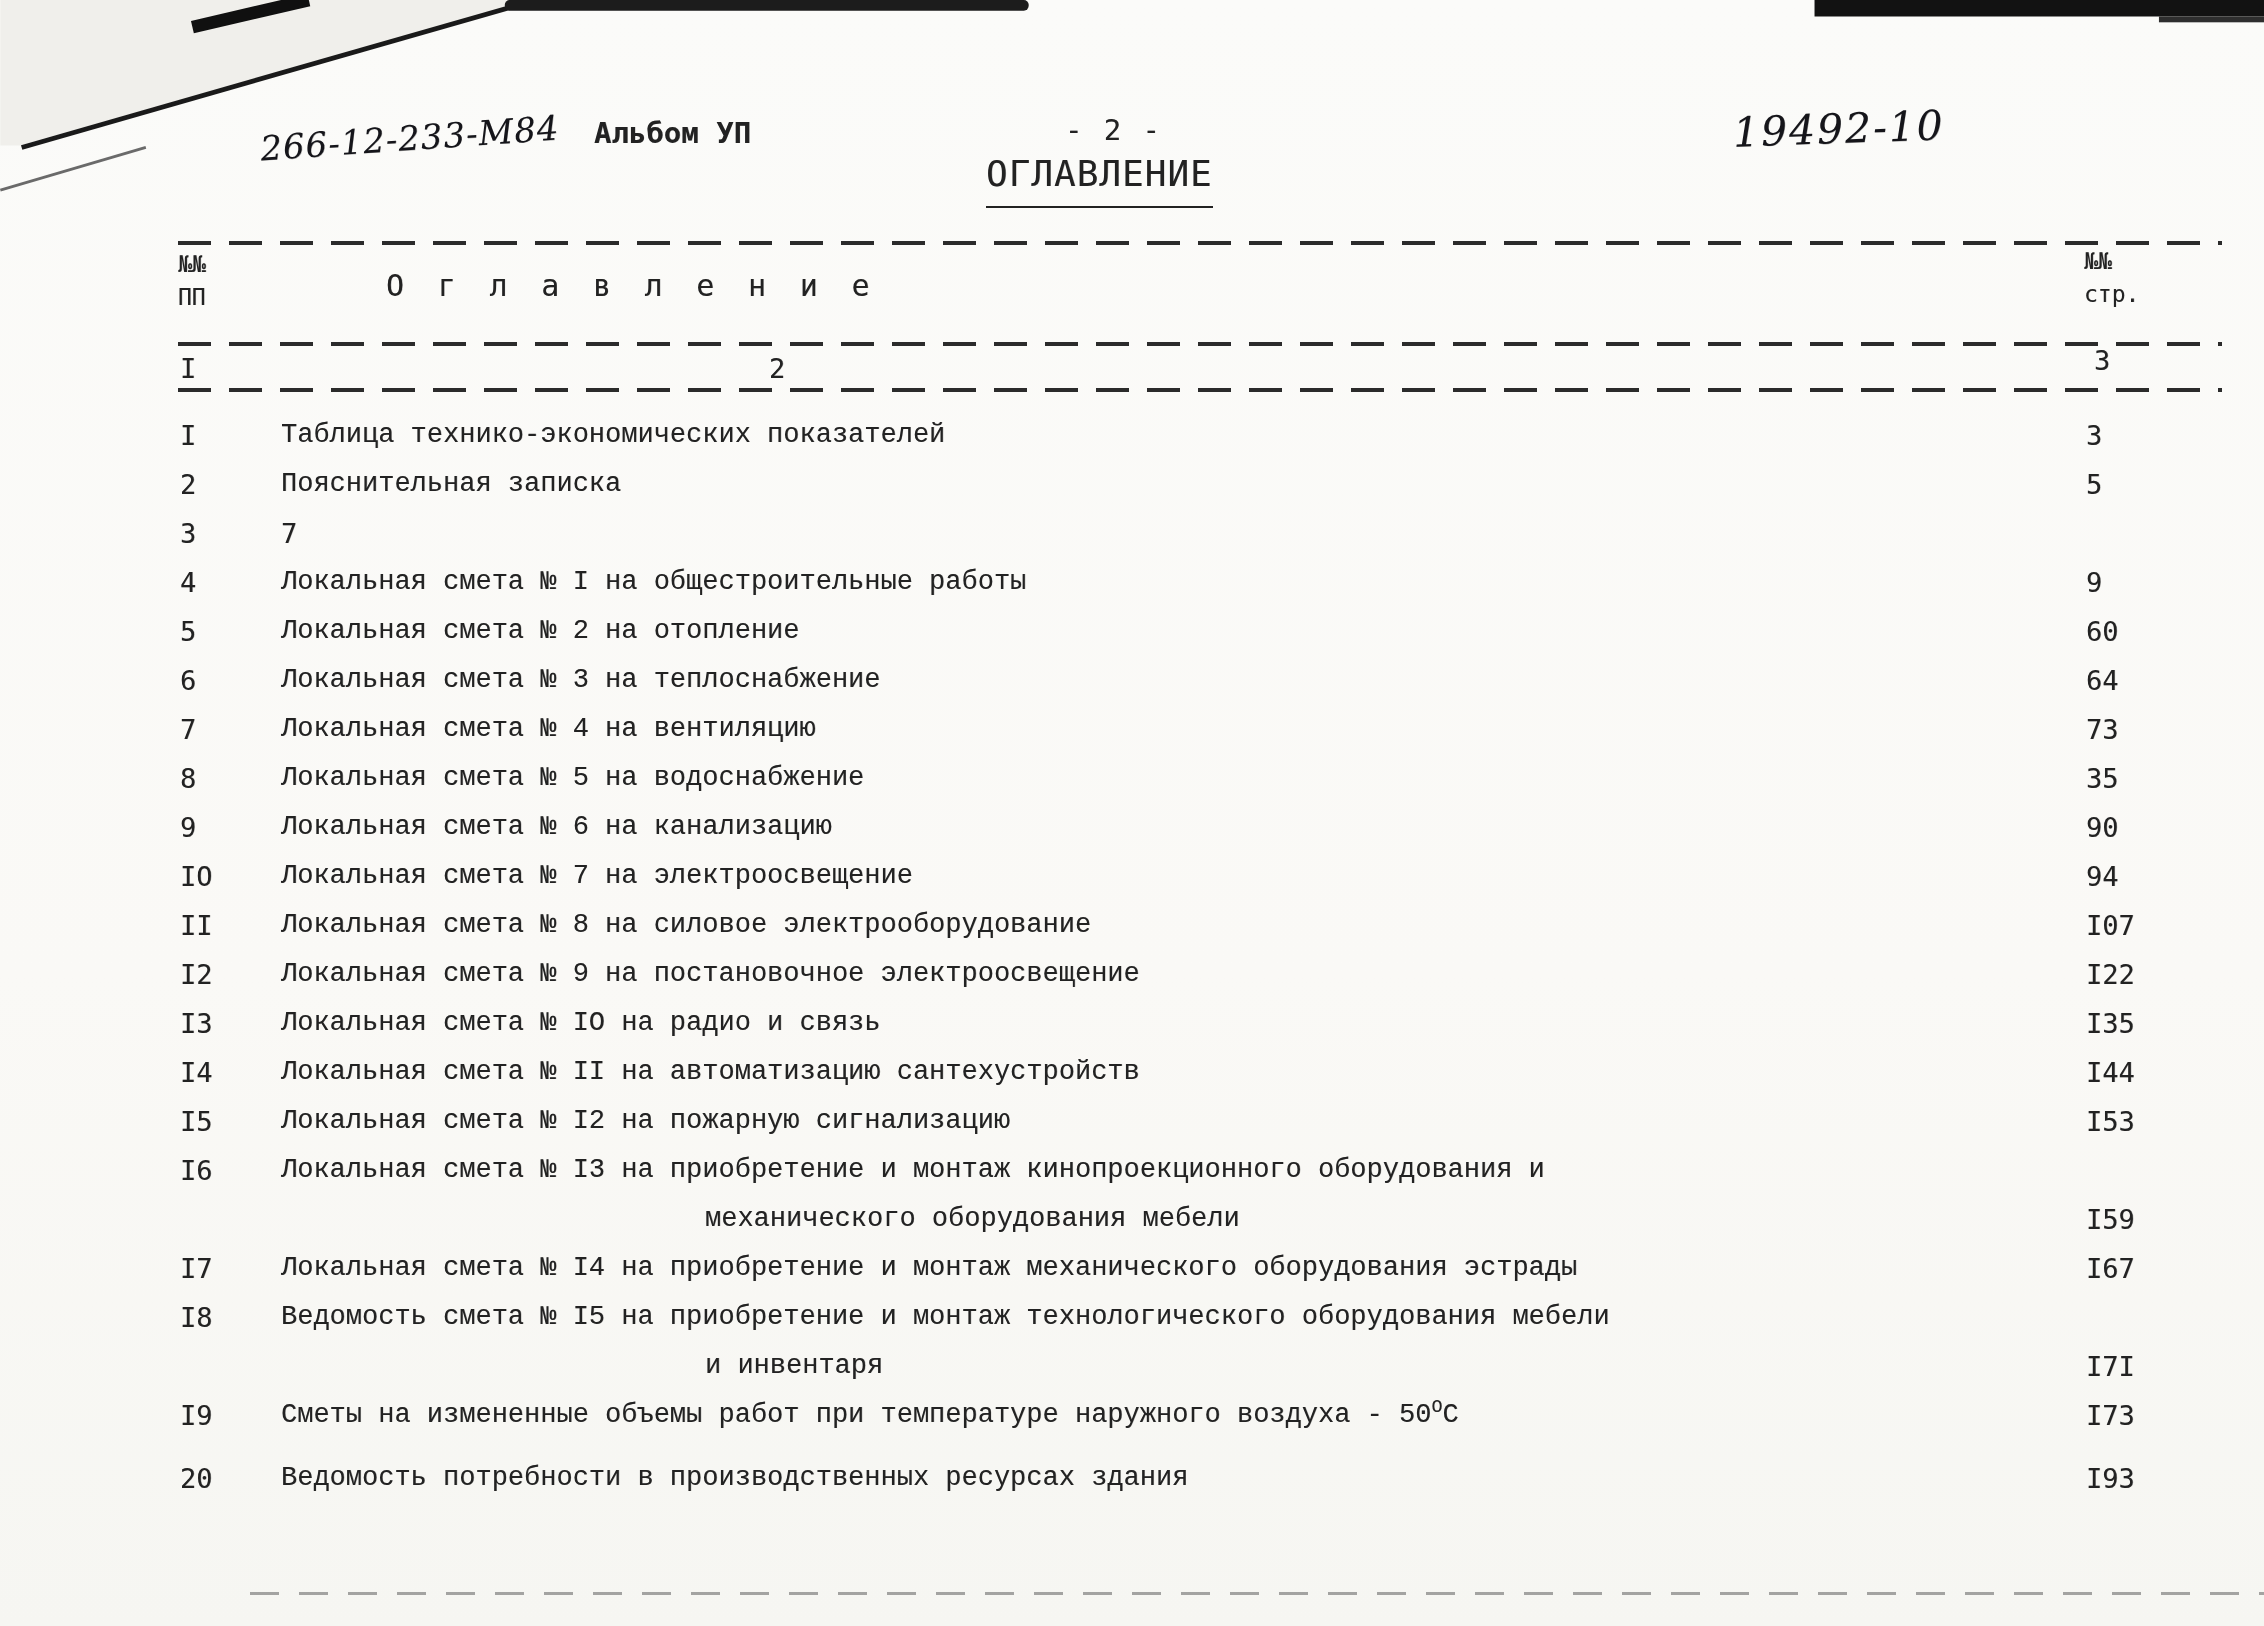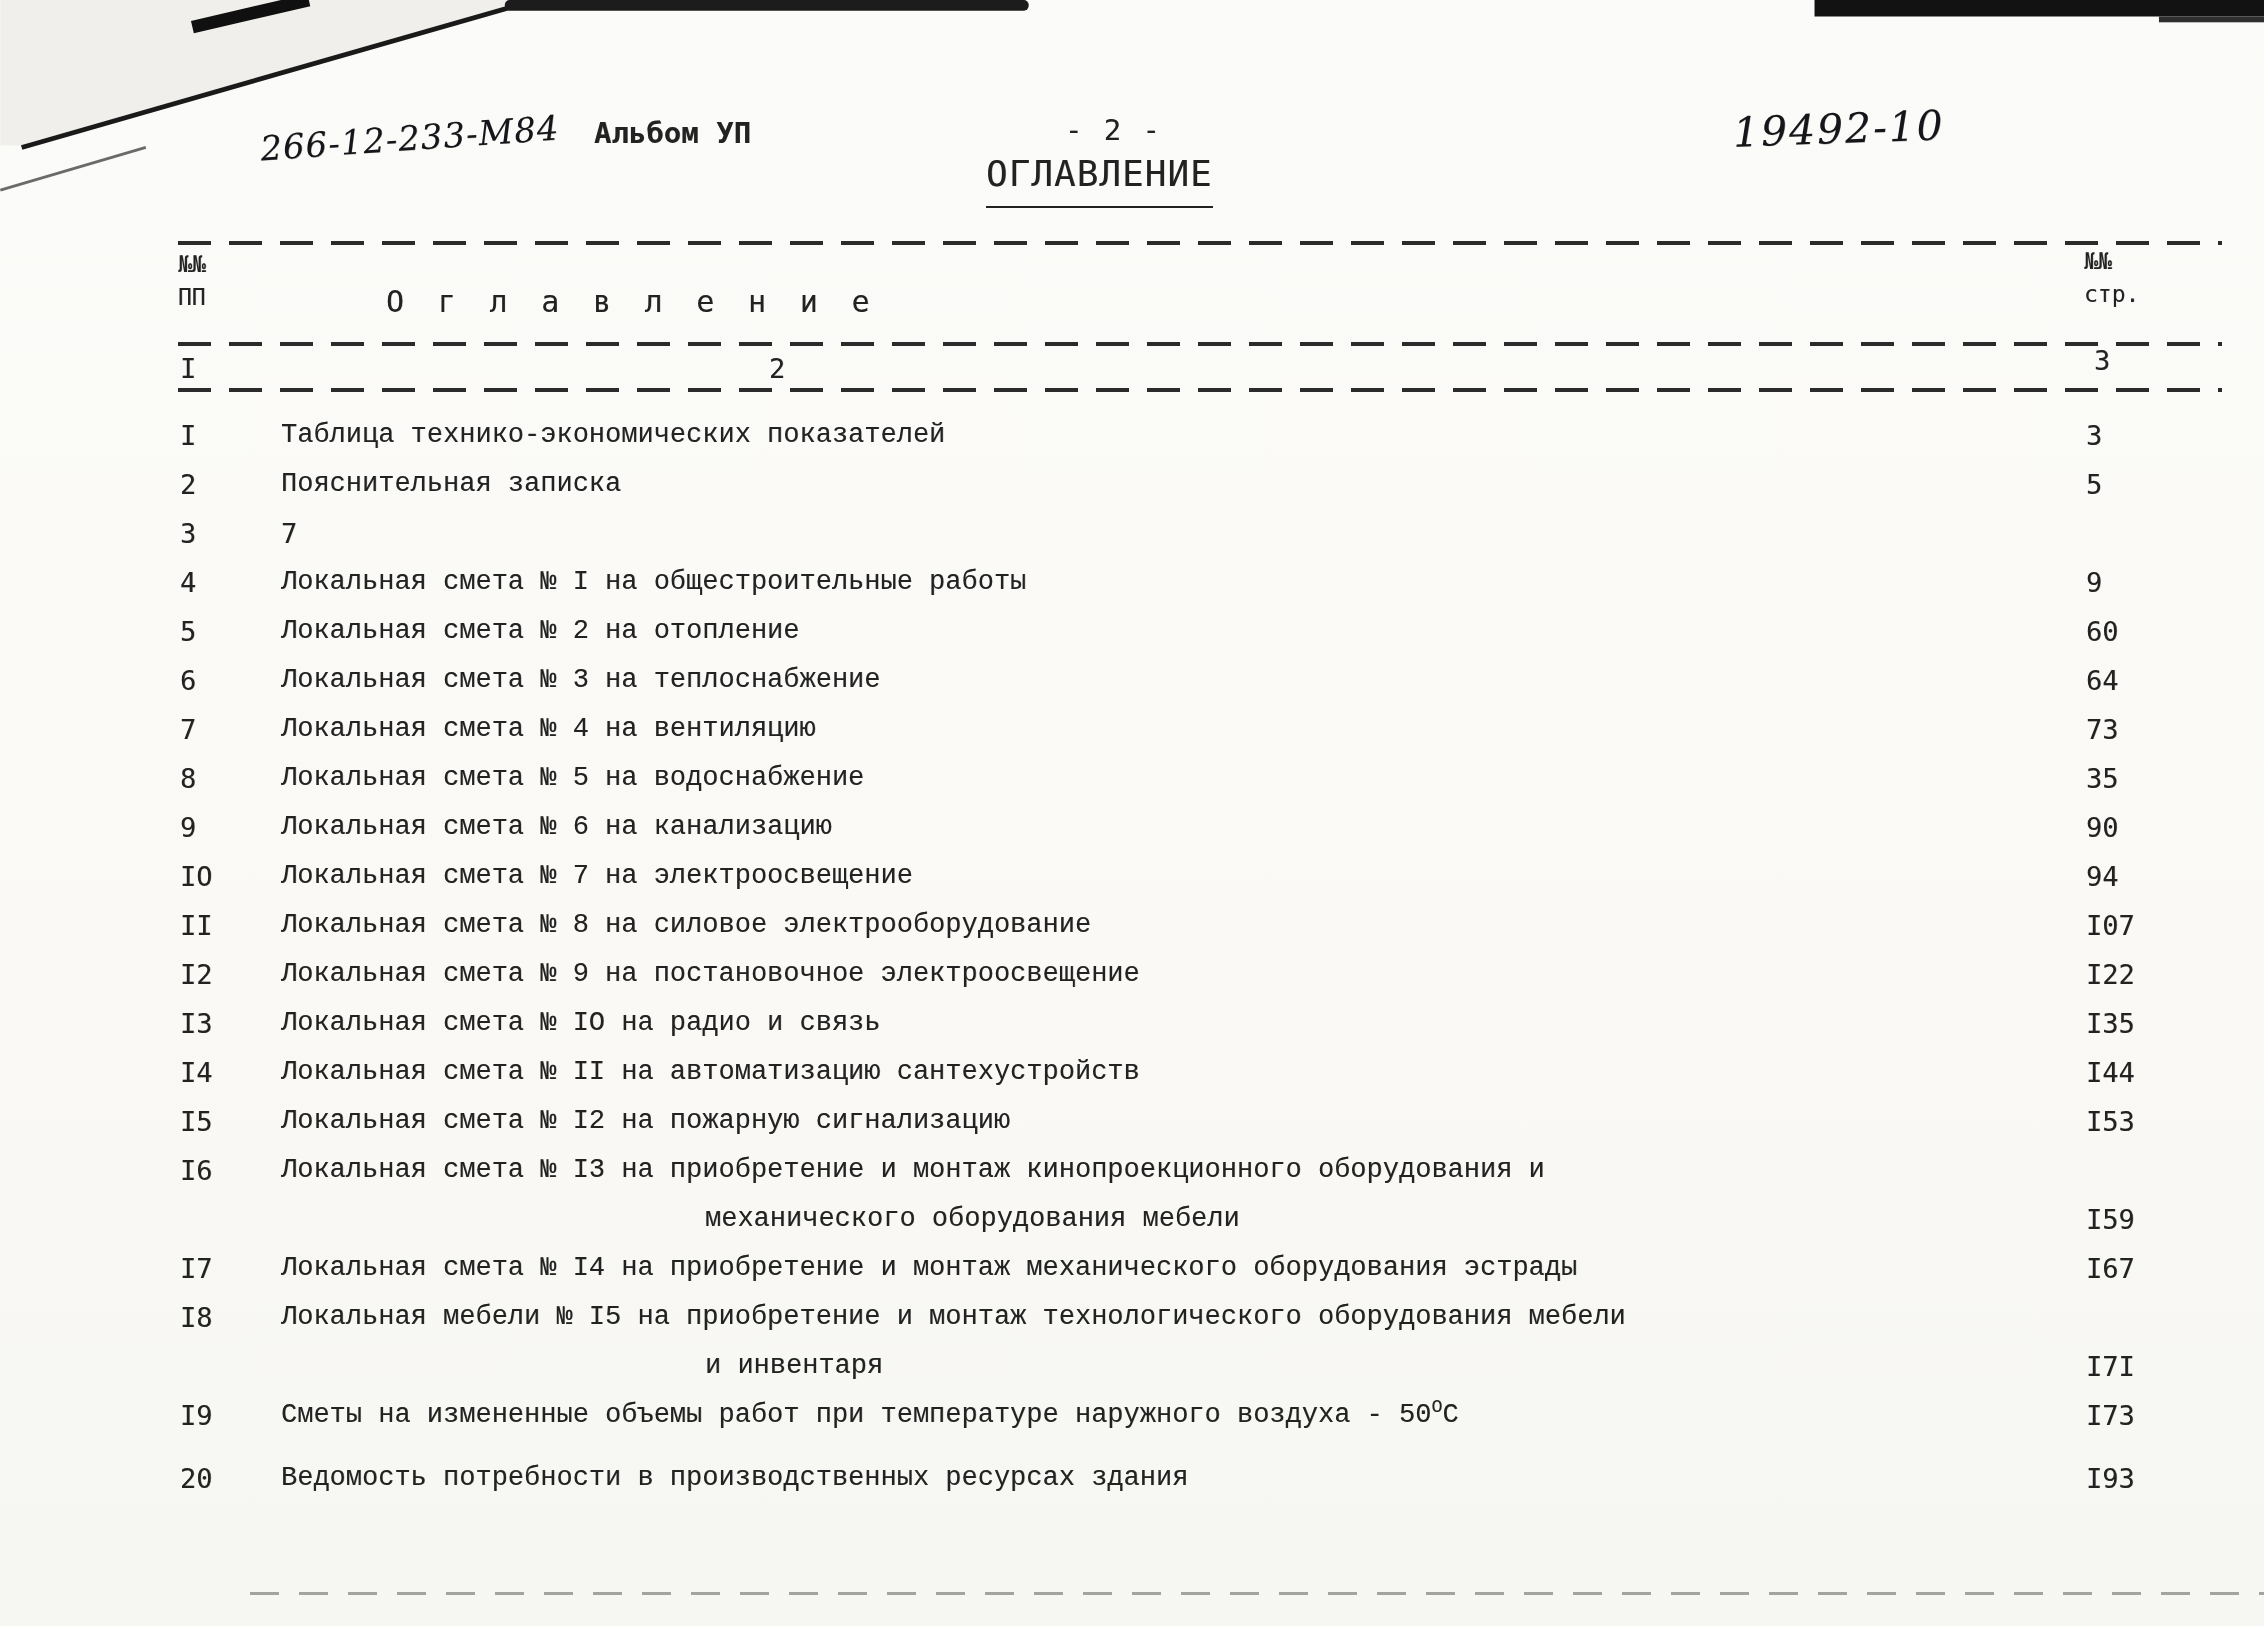--- a/index.html
+++ b/index.html
@@ -24,21 +24,21 @@
   
   .rule{position:absolute;left:178px;right:43px;height:3.9px;
     background:repeating-linear-gradient(90deg,#2b2b2b 0 33px,transparent 33px 51px);}
   .rule1{top:241px;}
   .rule2{top:342px;}
   .rule3{top:388px;}
   .bottom-rule{position:absolute;top:1592px;left:250px;right:0;height:2.9px;
     background:repeating-linear-gradient(90deg,rgba(95,95,95,.55) 0 29px,transparent 29px 49px);}
   
   .th-left{position:absolute;left:178px;top:248px;font-size:23px;line-height:33px;}
-  .th-mid{position:absolute;left:386px;top:284px;font-size:30px;letter-spacing:7.8px;}
+  .th-mid{position:absolute;left:386px;top:268px;font-size:30px;letter-spacing:7.8px;}
   .th-right{position:absolute;left:2084px;top:245px;font-size:23px;line-height:33px;}
   .colnum{position:absolute;font-size:27px;}
   .c1{left:180px;top:353px;}
   .c2{left:769px;top:353px;}
   .c3{left:2094px;top:345px;}
   
   .toc{position:absolute;left:180px;top:411px;width:2042px;font-size:27px;}
   .toc-row{display:grid;grid-template-columns:101px 1805px 1fr;}
   .toc-row.gap{margin-top:13.6px;}
   .row-num{line-height:49px;}
@@ -202,21 +202,21 @@
       <div class="toc-row">
         <div class="row-num">I7</div>
         <div class="row-content">
           <div class="row-line">Локальная смета № I4 на приобретение и монтаж механического оборудования эстрады</div>
         </div>
         <div class="row-page">I67</div>
       </div>
       <div class="toc-row">
         <div class="row-num">I8</div>
         <div class="row-content">
-          <div class="row-line">Локальная мебели № I5 на приобретение и монтаж технологического оборудования мебели</div>
+          <div class="row-line">Ведомость смета № I5 на приобретение и монтаж технологического оборудования мебели</div>
           <div class="row-line line2">и инвентаря</div>
         </div>
         <div class="row-page">I7I</div>
       </div>
       <div class="toc-row">
         <div class="row-num">I9</div>
         <div class="row-content">
           <div class="row-line">Сметы на измененные объемы работ при температуре наружного воздуха - 50<sup>О</sup>С</div>
         </div>
         <div class="row-page">I73</div>

